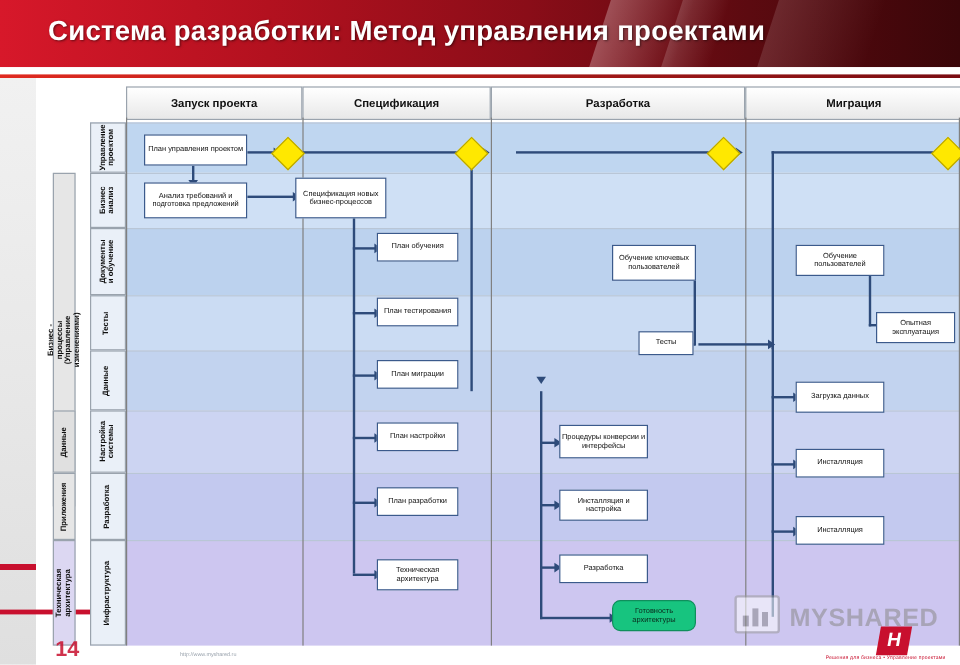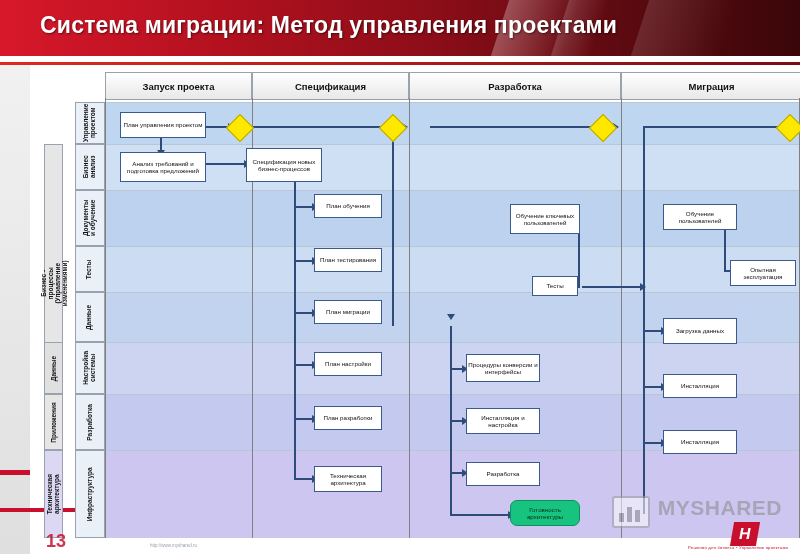--- a/index.html
+++ b/index.html
@@ -113,21 +113,21 @@
   .arrow{position:absolute;background:#2e4b7a;}
   .arrowhead{
     position:absolute;width:0;height:0;
   }
   .ah-right{border-top:4px solid transparent;border-bottom:4px solid transparent;border-left:6px solid #2e4b7a;}
   .ah-left{border-top:4px solid transparent;border-bottom:4px solid transparent;border-right:6px solid #2e4b7a;}
   .ah-down{border-left:4px solid transparent;border-right:4px solid transparent;border-top:6px solid #2e4b7a;}
   
   .wm{
     position:absolute;right:18px;bottom:26px;
-    display:flex;align-items:flex-start;gap:8px;opacity:.55;
+    display:flex;align-items:flex-end;gap:8px;opacity:.55;
   }
   .wm-icon{
     width:34px;height:28px;background:#ffffff;border:2px solid #9b9b9b;border-radius:3px;
     position:relative;
   }
   .wm-icon:before{
     content:"";position:absolute;left:5px;bottom:4px;width:5px;height:9px;background:#8d8d8d;
   }
   .wm-icon:after{
     content:"";position:absolute;left:13px;bottom:4px;width:5px;height:15px;background:#8d8d8d;
@@ -151,21 +151,21 @@
     position:absolute;left:46px;bottom:2px;font-size:18px;color:#c8102e;font-weight:bold;opacity:.85;
   }
 </style>
 </head>
 <body>
 
 <div class="banner">
   <div class="streak" style="left:500px"></div>
   <div class="streak" style="left:560px;width:40px;opacity:.6"></div>
   <div class="streak" style="left:640px;width:90px;opacity:.45"></div>
-  <div class="banner-title">Система миграции: Метод управления проектами</div>
+  <div class="banner-title">Система разработки: Метод управления проектами</div>
 </div>
 <div class="banner-bottom"></div>
 <div class="under-red"></div>
 <div class="left-deco"></div>
 <div class="left-deco-red"></div>
 <div class="left-deco-red2"></div>
 
 <div class="diagram">
 
   <div class="band" style="top:34px;height:42px;background:#bfd6f0;left:45px;width:725px"></div>
@@ -338,13 +338,13 @@
 
 <div class="wm">
   <div class="wm-icon">
       <div class="wm-bar3"></div>
     </div>
   <div class="wm-text">MYSHARED</div>
 </div>
 <div class="h-logo">H</div>
 <div class="foot-red">Решения для бизнеса • Управление проектами</div>
 <div class="foot-left">http://www.myshared.ru</div>
-<div class="page-num">13</div>
+<div class="page-num">14</div>
 
 </body></html>

